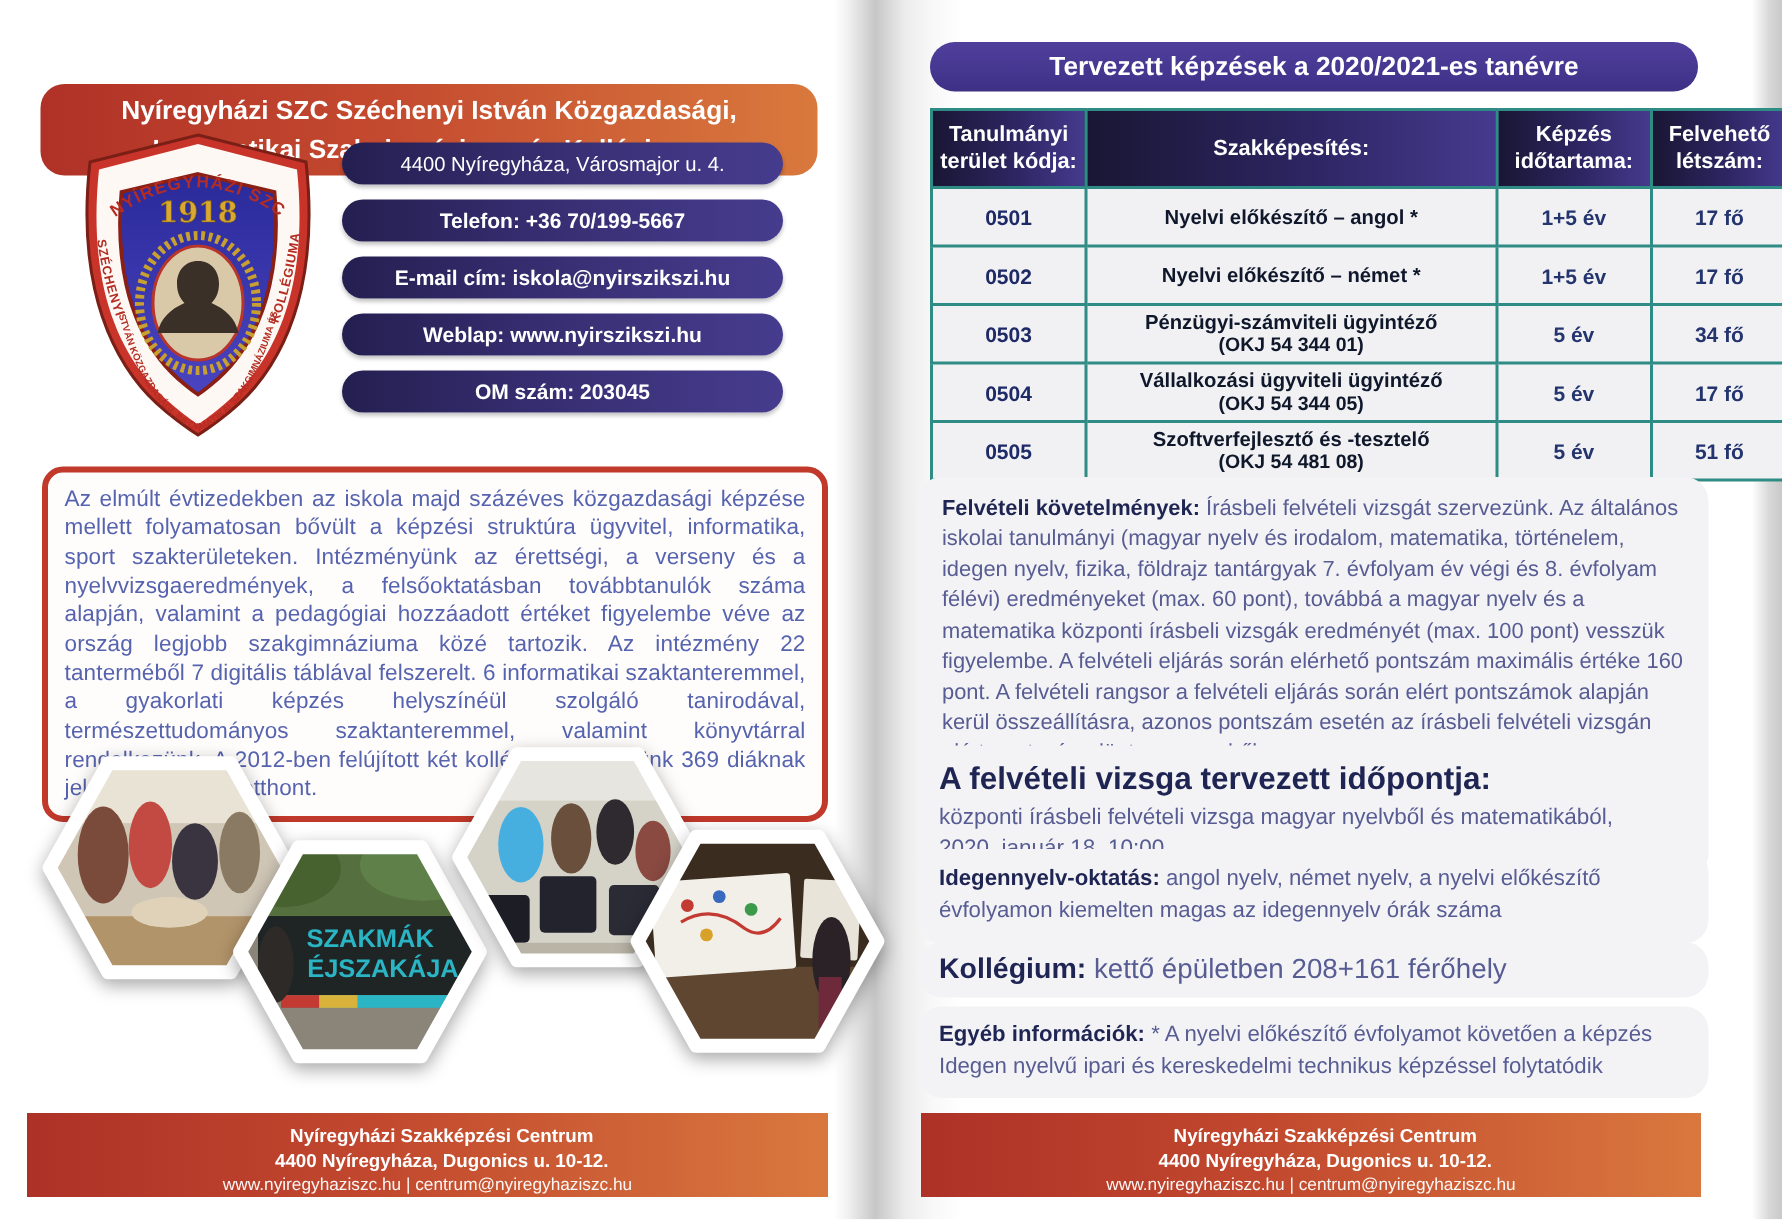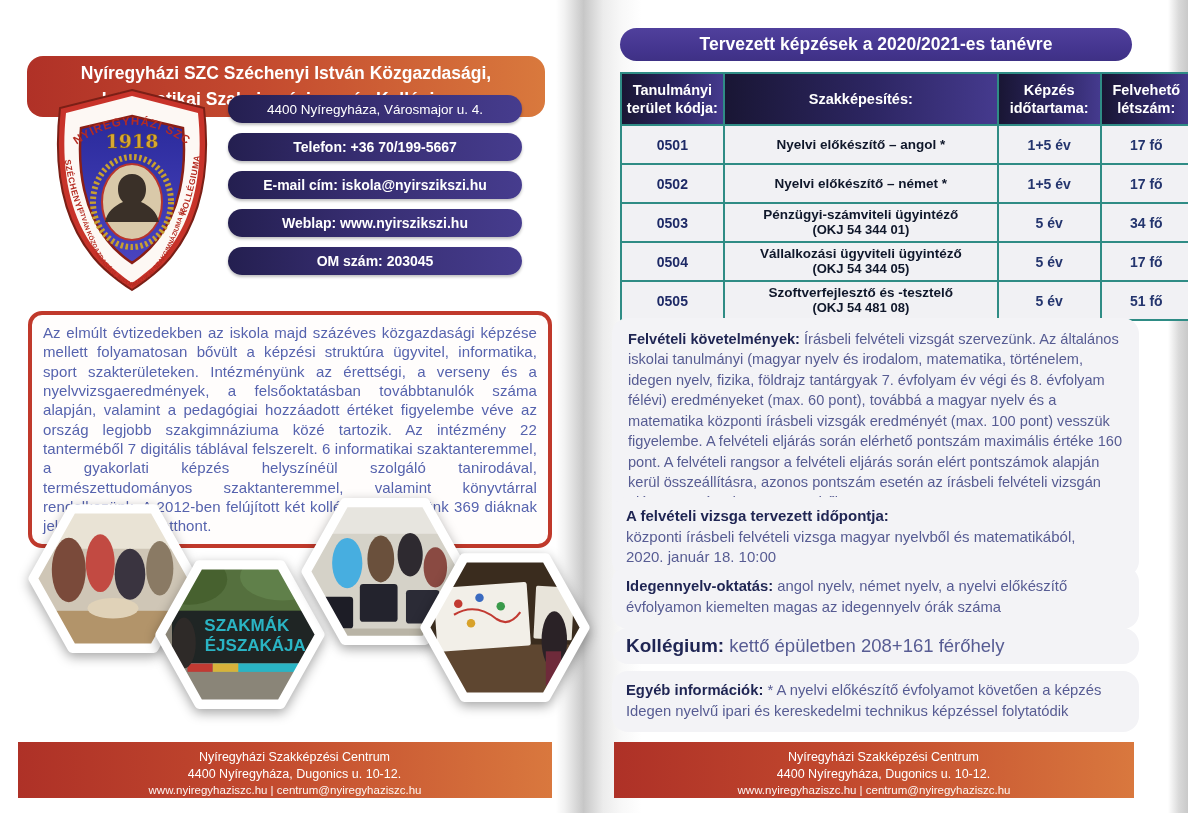--- a/index.html
+++ b/index.html
@@ -40,30 +40,30 @@
   table.courses td{background:#f1f1f4;height:33px;}
   td.code{font-weight:bold;color:#1e2a66;font-size:14px;}
   td.spec{color:#0f172a;font-size:13.5px;line-height:1.15;font-weight:bold;}
   td.spec .okj{font-size:13px;}
   td.dur,td.cap{font-weight:bold;color:#24356e;font-size:14px;margin-left:18px;}
   .sec{position:absolute;left:0;width:527px;box-sizing:border-box;background:#f3f3f6;border-radius:16px;}
   .sec .lead{font-weight:bold;color:#1f2553;}
   .sec .body{color:#575c93;}
   .sec-req{top:318px;padding:11px 16px 12px 16px;font-size:14.6px;line-height:1.40;}
   .sec-exam{top:497px;padding:9px 14px;font-size:15px;line-height:1.38;}
-  .sec-exam .lead{display:block;font-size:15px;}
+  .sec-exam .lead{display:block;font-size:21px;}
   .sec-lang{top:566px;padding:10px 14px;font-size:14.8px;line-height:1.45;}
   .sec-dorm{top:628px;padding:7px 14px;font-size:18.5px;}
   .sec-dorm .lead{font-size:19px;}
   .sec-other{top:671px;padding:9px 14px;font-size:14.8px;line-height:1.45;}
   
   .footer{position:absolute;height:56px;box-sizing:border-box;
     background:linear-gradient(90deg,#ae3127 0%,#c2492e 45%,#d9783e 100%);
     color:#fff;text-align:center;padding-top:7px;}
-  .footer .f1,.footer .f2{font-weight:normal;font-size:12.5px;line-height:1.32;padding-left:19px;}
+  .footer .f1,.footer .f2{font-weight:bold;font-size:12.5px;line-height:1.32;padding-left:19px;}
   .footer .f3{font-size:11.5px;line-height:1.4;opacity:.95;}
   .footer-left{left:18px;top:742px;width:534px;}
   .footer-right{left:2px;top:742px;width:520px;}
 </style>
 </head>
 <body>
 
 <div class="spread">
   <div class="fold-band"></div>
   <div class="edge-band"></div>

